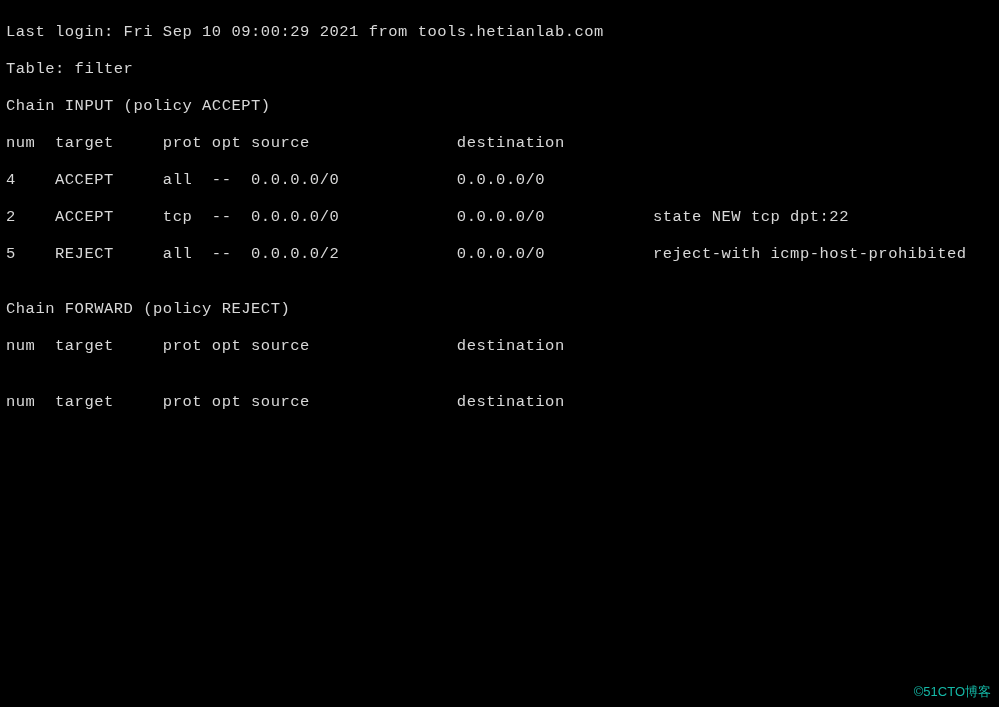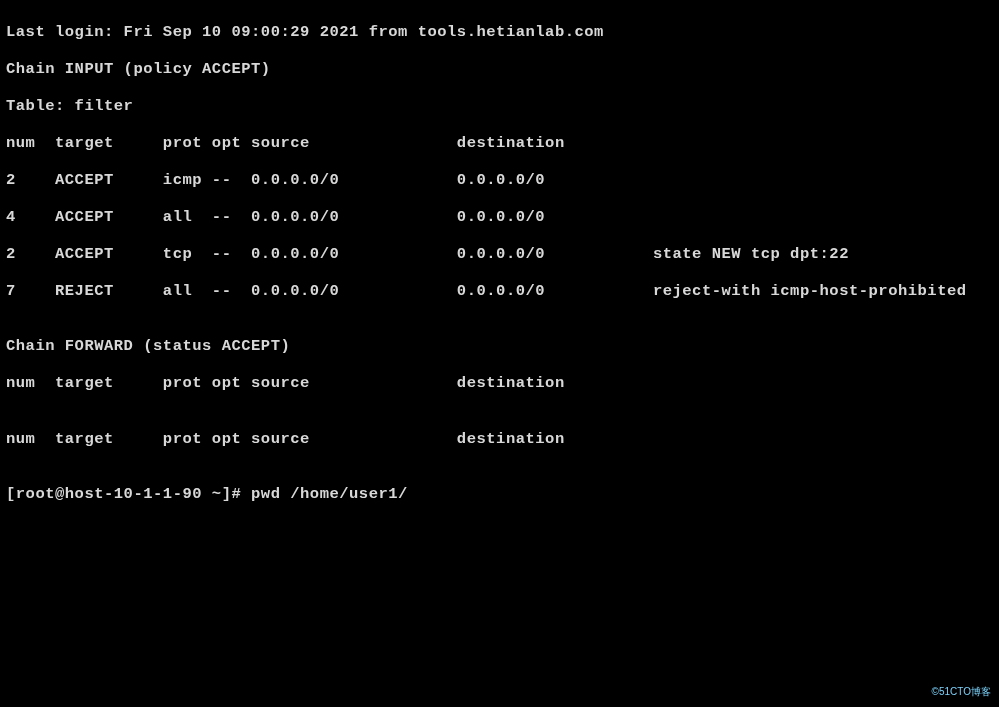--- a/index.html
+++ b/index.html
@@ -13,50 +13,48 @@
     width: 999px;
     height: 707px;
     overflow: hidden;
     position: relative;
     letter-spacing: 0.5px;
   }
   .terminal {
     padding: 4px 6px;
     white-space: pre;
   }
-  .line { white-space: pre; font-weight: bold; }
+  .line { white-space: pre; }
   .watermark {
     position: absolute;
     right: 8px;
     bottom: 6px;
-    color: #7dd3fc;
-    font-size: 10px;
+    color: #14b8a6;
+    font-size: 13px;
     font-family: sans-serif;
     letter-spacing: 0;
   }
 </style>
 </head>
 <body>
 
 <div class="terminal">
 <div class="line">Last login: Fri Sep 10 09:00:29 2021 from tools.hetianlab.com</div>
+<div class="line">Table: filter</div>
 <div class="line">Chain INPUT (policy ACCEPT)</div>
-<div class="line">Table: filter</div>
 <div class="line">num  target     prot opt source               destination</div>
-<div class="line">2    ACCEPT     icmp --  0.0.0.0/0            0.0.0.0/0</div>
 <div class="line">4    ACCEPT     all  --  0.0.0.0/0            0.0.0.0/0</div>
 <div class="line">2    ACCEPT     tcp  --  0.0.0.0/0            0.0.0.0/0           state NEW tcp dpt:22</div>
-<div class="line">7    REJECT     all  --  0.0.0.0/0            0.0.0.0/0           reject-with icmp-host-prohibited</div>
+<div class="line">5    REJECT     all  --  0.0.0.0/2            0.0.0.0/0           reject-with icmp-host-prohibited</div>
 <div class="line"></div>
-<div class="line">Chain FORWARD (status ACCEPT)</div>
+<div class="line">Chain FORWARD (policy REJECT)</div>
 <div class="line">num  target     prot opt source               destination</div>
 <div class="line"></div>
 <div class="line">num  target     prot opt source               destination</div>
 <div class="line"></div>
-<div class="line">[root@host-10-1-1-90 ~]# pwd /home/user1/</div>
 
 
 
 
 
 
 
 
 
 

